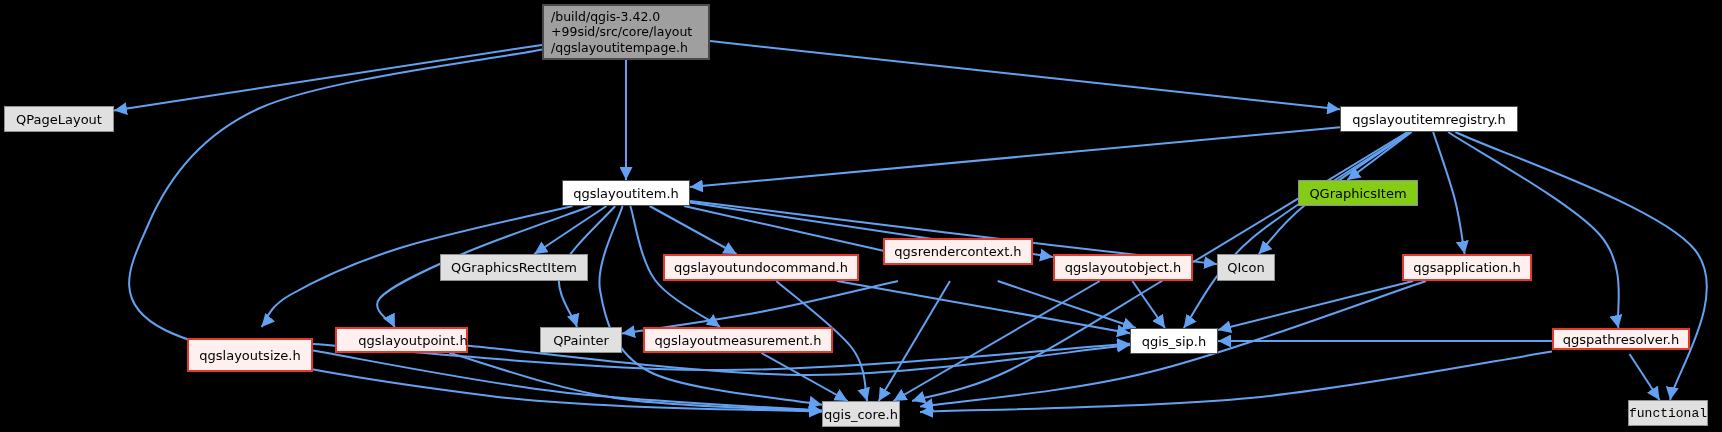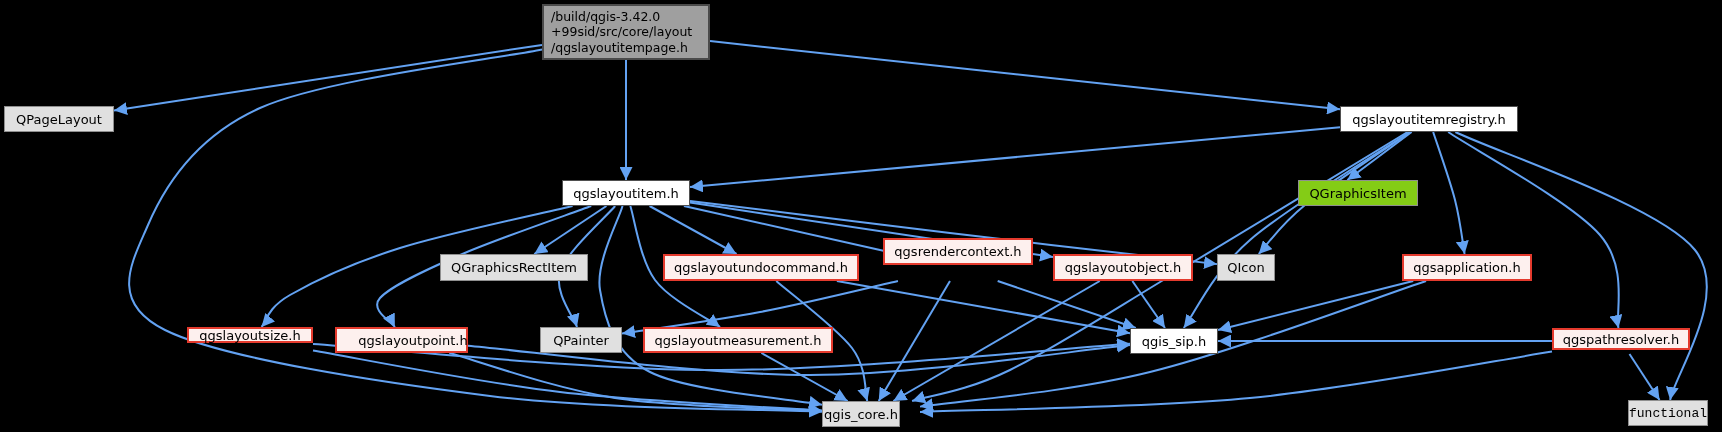--- a/index.html
+++ b/index.html
@@ -93,21 +93,21 @@
       </div>
       <div class="node red" style="left: 1053px; top: 254px; width: 140px; height: 27px; background: rgb(253, 240, 238); border: 2px solid rgb(228, 58, 45);">
         <div>qgslayoutobject.h</div>
       </div>
       <div class="node gray" style="left: 1217px; top: 254px; width: 58px; height: 27px; background: rgb(224, 224, 224); border: 1px solid rgb(143, 143, 143);">
         <div>QIcon</div>
       </div>
       <div class="node red" style="left: 1402px; top: 254px; width: 130px; height: 27px; background: rgb(253, 240, 238); border: 2px solid rgb(228, 58, 45);">
         <div>qgsapplication.h</div>
       </div>
-      <div class="node red" style="left: 187px; top: 327px; width: 126px; height: 16px; background: rgb(253, 240, 238); border: 2px solid rgb(228, 58, 45);">
+      <div class="node red" style="left: 187px; top: 338px; width: 126px; height: 34px; background: rgb(253, 240, 238); border: 2px solid rgb(228, 58, 45);">
         <div>qgslayoutsize.h</div>
       </div>
       <div class="node red" style="left: 335px; top: 327px; width: 133px; height: 26px; background: rgb(253, 240, 238); border: 2px solid rgb(228, 58, 45); padding-left: 23px;">
         <div>qgslayoutpoint.h</div>
       </div>
       <div class="node gray" style="left: 540px; top: 327px; width: 82px; height: 26px; background: rgb(224, 224, 224); border: 1px solid rgb(143, 143, 143);">
         <div>QPainter</div>
       </div>
       <div class="node red" style="left: 643px; top: 327px; width: 190px; height: 26px; background: rgb(253, 240, 238); border: 2px solid rgb(228, 58, 45);">
         <div>qgslayoutmeasurement.h</div>

